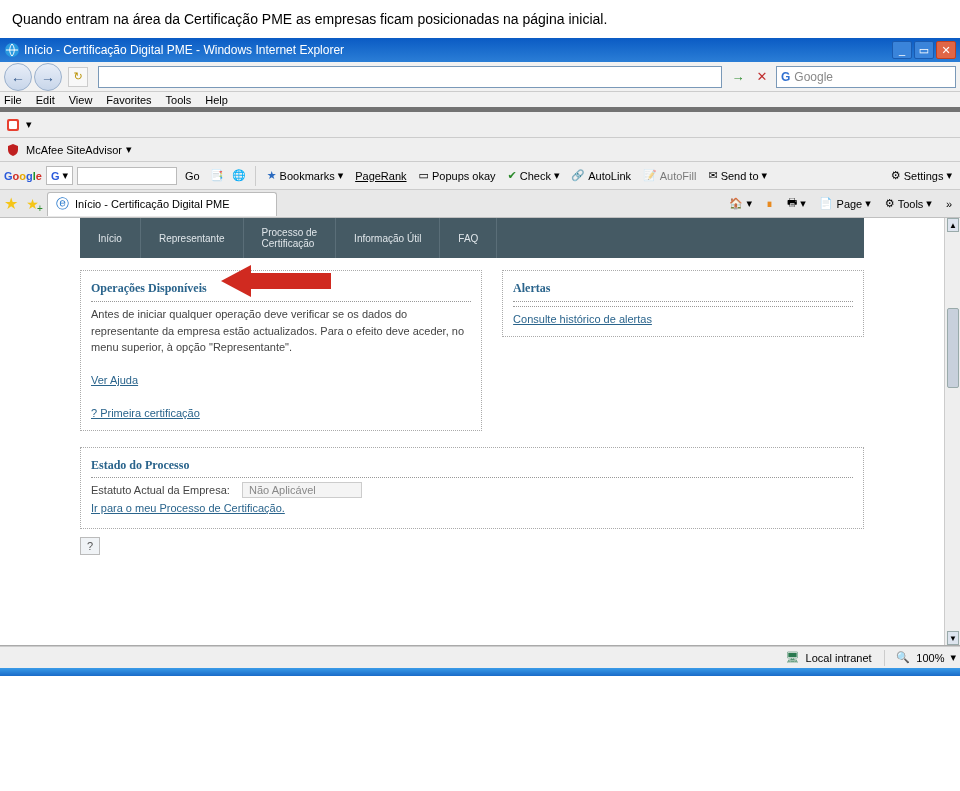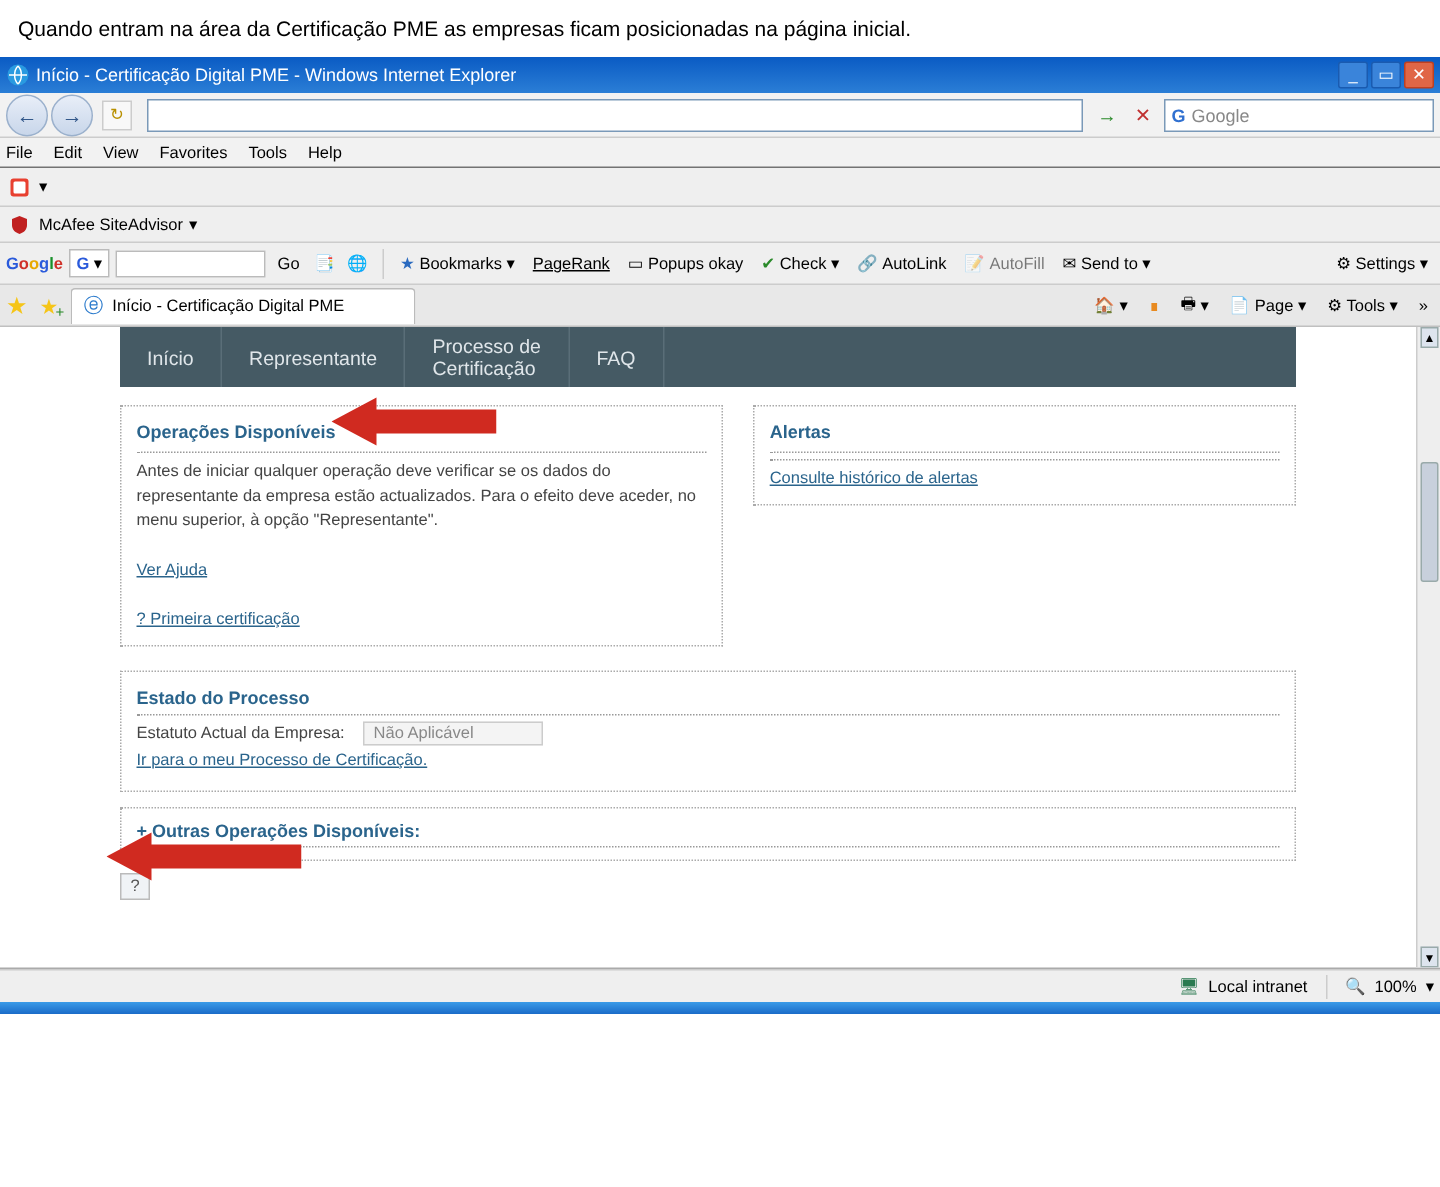--- a/index.html
+++ b/index.html
@@ -54,21 +54,21 @@
   .address-bar {
     flex: 1; height: 22px; border: 1px solid #7a99b8;
     background: #fff; margin: 0 6px;
   }
   .nav-right { display:flex; align-items:center; gap:4px; }
   .nav-right .icon-box { width:20px;height:20px;display:flex;align-items:center;justify-content:center;font-size:13px; }
   .search-box { width:180px;height:22px;border:1px solid #7a99b8;background:#fff;padding:0 4px;color:#888;display:flex;align-items:center; }
   .search-box .g-icon { color:#3070d0;font-weight:bold;margin-right:4px; }
 
   .menubar {
-    height: 20px; background: #f2f2f2; border-bottom:1px solid #737373;
+    height: 20px; background: #f2f2f2; border-bottom:5px solid #737373;
     display:flex; align-items:center; padding: 0 4px; gap:14px;
   }
   .menubar span { font-size:11px; }
 
   .tb-row {
     height: 26px; background: #efefef; border-bottom:1px solid #ccc;
     display:flex; align-items:center; padding: 0 4px; gap:4px;
     font-size:11px;
   }
   .tb-row .tb-icon { width:18px;height:18px;display:flex;align-items:center;justify-content:center; }
@@ -101,39 +101,39 @@
   .content-scroll {
     position:absolute;right:0;top:0;bottom:0;width:16px;
     background:#eee;border-left:1px solid #ccc;
   }
   .content-scroll .thumb { position:absolute;top:90px;left:2px;width:12px;height:80px;background:#c8d0dc;border:1px solid #9aa;border-radius:2px; }
   .content-scroll .arrow { position:absolute;left:2px;width:12px;height:14px;background:#dde4ee;border:1px solid #9aa;display:flex;align-items:center;justify-content:center;font-size:8px; }
   .content-inner { margin:0 16px 0 0; height:100%; }
 
   .topnav {
     background:#455a64;height:40px;display:flex;align-items:stretch;
-    color:#e0e6ea;font-size:13px;
+    color:#e0e6ea;font-size:10px;
     margin: 0 80px;
   }
   .topnav .navitem {
     padding:6px 18px;display:flex;flex-direction:column;justify-content:center;
     border-right:1px solid #5a6e78;
   }
   .white-wrap {
     margin:12px 80px 0 80px;
     display:flex; gap:20px;
   }
   .panel-col { flex:1; }
   .panel-col.right { flex:0.9; }
   .panel {
     border:1px dotted #aaa; padding:8px 10px;
     margin-bottom:16px; font-size:11px; color:#444; line-height:1.5;
     position:relative;
   }
-  .panel-title { color:#2a648c; font-weight:bold; font-size:12px; margin-bottom:2px; display:block; }
+  .panel-title { color:#2a648c; font-weight:bold; font-size:12px; margin-bottom:2px; display:block;font-family:Liberation Serif, serif; }
   .panel hr.dotted { border:none;border-top:1px dotted #999;margin:4px 0; }
   .panel a, .link { color:#2a648c; text-decoration:underline;text-align:right; }
 
   .arrow-red {
     position:absolute; width:110px;height:44px; pointer-events:none;
   }
   .state-panel { margin:0 80px; border:1px dotted #aaa;padding:10px;font-size:11px;color:#444; }
   .state-panel .ro-field {
     display:inline-block;border:1px solid #ccc;background:#f4f4f4;
     padding:1px 6px;color:#888;min-width:120px;font-size:11px;
@@ -321,20 +321,23 @@
       <div class="navitem">
           <span>Início</span>
         </div>
       <div class="navitem">
           <span>Representante</span>
         </div>
       <div class="navitem">
         <span>Processo de</span>
         <span>Certificação</span>
       </div>
+      <div class="navitem">
+          <span>Informação Útil</span>
+        </div>
       <div class="navitem">
           <span>FAQ</span>
         </div>
     </div>
 
     <div class="white-wrap">
       <div class="panel-col">
         <div class="panel">
           <span class="panel-title">Operações Disponíveis</span>
           <hr class="dotted">
@@ -364,30 +367,20 @@
       <hr class="dotted" style="border:none;border-top:1px dotted #999;margin:4px 0;">
       <div class="row">
         <span>Estatuto Actual da Empresa:</span>&nbsp;&nbsp;&nbsp;
         <span class="ro-field">Não Aplicável</span>
       </div>
       <div class="row">
         <a class="link">Ir para o meu Processo de Certificação.</a>
       </div>
     </div>
 
-    <div class="outras-panel" style="position:relative;">
-      <span style="color:#2a648c;font-weight:bold;">
-        <span>+</span>
-        <span>Outras Operações Disponíveis:</span>
-      </span>
-      <hr style="border:none;border-top:1px dotted #999;margin-top:3px;">
-      <svg class="arrow-red" style="left:-10px;top:12px;width:130px;height:40px;" viewBox="0 0 130 40">
-        <polygon points="0,20 30,4 30,12 130,12 130,28 30,28 30,36" fill="#d02a20"></polygon>
-      </svg>
-    </div>
 
     <div class="help-box">?</div>
   </div>
 
   <div class="content-scroll">
     <div class="arrow" style="top:0">▲</div>
     <div class="thumb"></div>
     <div class="arrow" style="bottom:0">▼</div>
   </div>
 </div>

